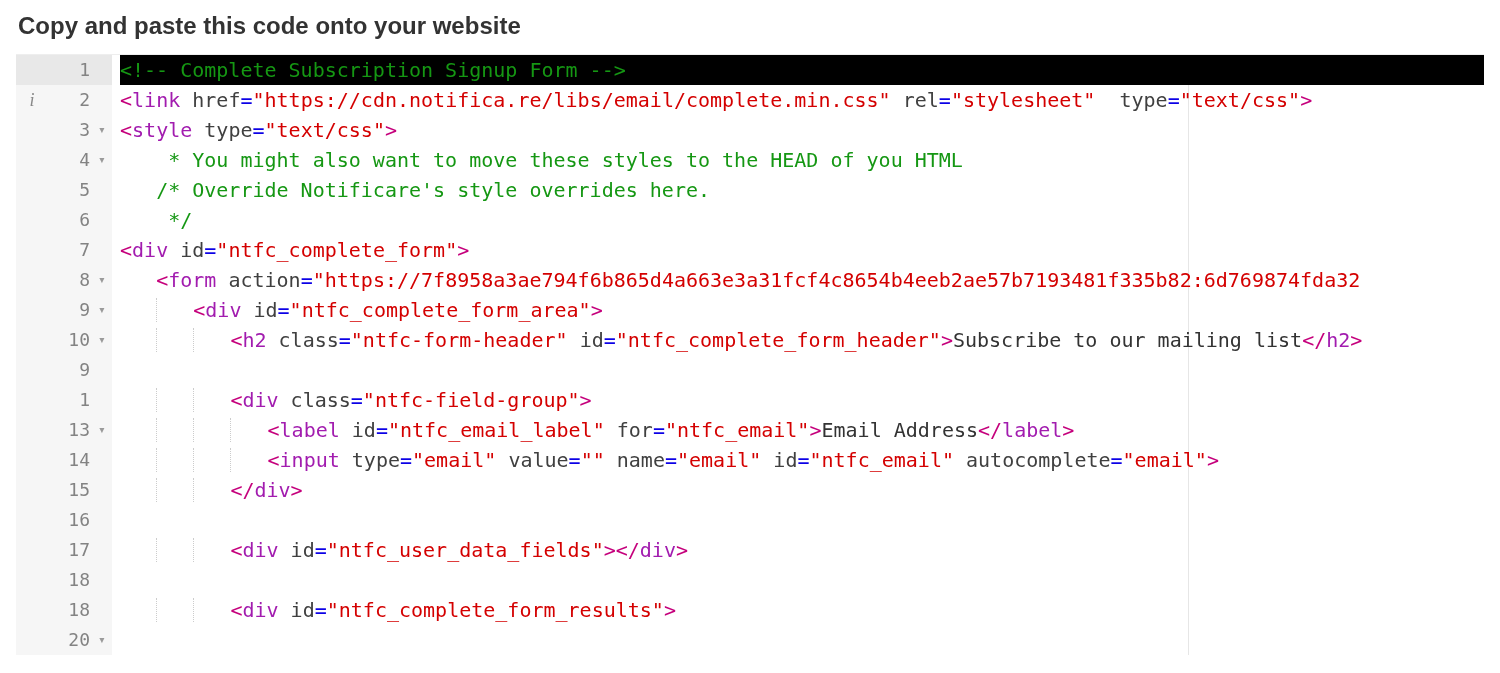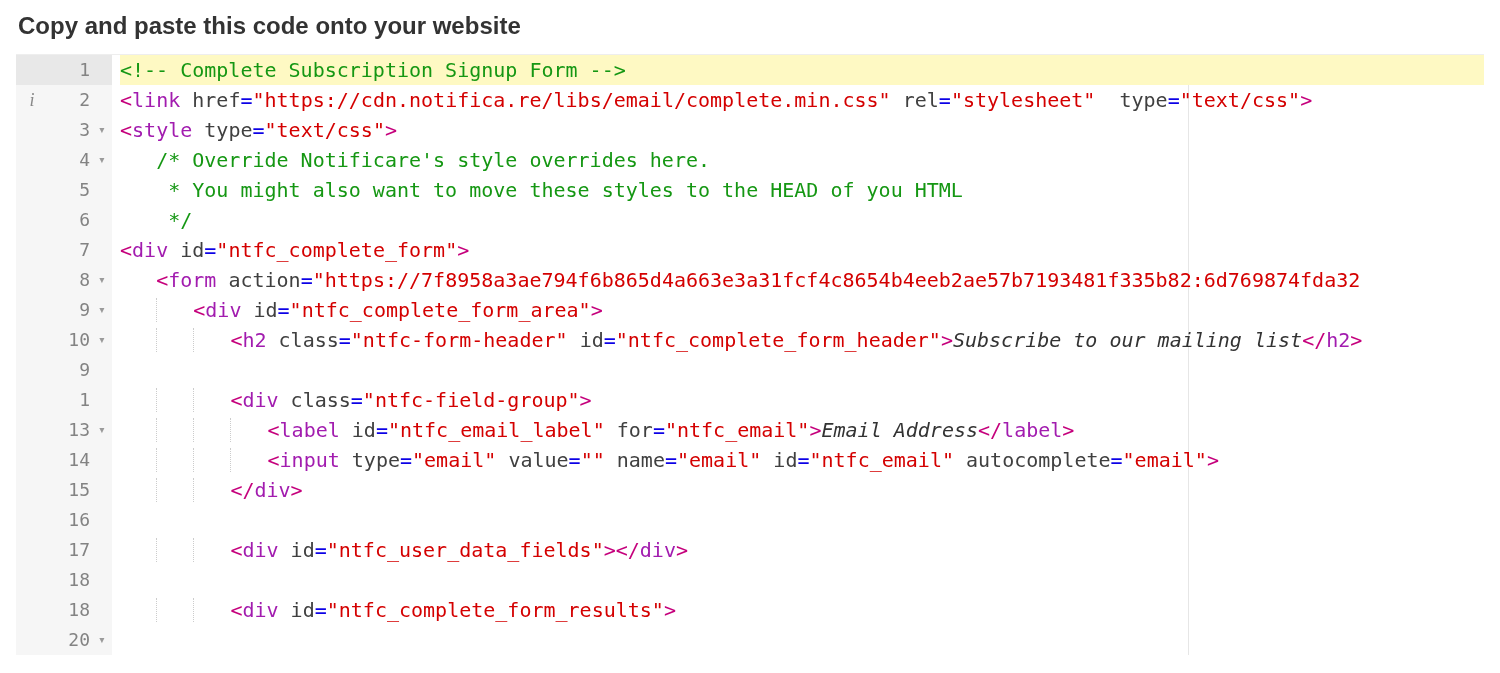--- a/index.html
+++ b/index.html
@@ -66,40 +66,40 @@
     padding-left: 8px;
     overflow: hidden;
     position: relative;
   }
   .code-row {
     height: 30px;
     white-space: pre;
     overflow: hidden;
     position: relative;
   }
-  .code-row.active { background: #fef9c3; }
+  .code-row.active { background: #000000; }
   .indent-guide {
     border-left: 1px dotted #ccc;
   }
   .margin-line {
     position: absolute;
     top: 0;
     bottom: 0;
     left: 1076px;
     width: 0;
     border-left: 1px solid #e6e6e6;
     pointer-events: none;
   }
   
   .c  { color: #159713; }  
   .t  { color: #a21caf; }  
   .a  { color: #404040; text-align: center; }  
   .o  { color: #0c00e6; }  
   .s  { color: #d40000; }  
-  .p  { color: #333; font-style: italic; }     
+  .p  { color: #333; }     
   .b  { color: #c5007c; }
 </style>
 </head>
 <body>
 
 <h1 class="heading">Copy and paste this code onto your website</h1>
 
 <div class="editor">
   <div class="gutter">
       <div class="gutter-row" style="background: rgb(232, 232, 232);">
@@ -169,22 +169,22 @@
       <div class="gutter-row">
         <span class="gutter-num">20</span>
         <span class="gutter-fold">▾</span>
       </div>
     </div>
   <div class="code">
     <div class="margin-line"></div>
   <div class="code-row active"><span class="c">&lt;!-- Complete Subscription Signup Form --&gt;</span></div>
       <div class="code-row"><span class="b">&lt;</span><span class="t">link</span><span class="p"> </span><span class="a">href</span><span class="o">=</span><span class="s">"https://cdn.notifica.re/libs/email/complete.min.css"</span><span class="p"> </span><span class="a">rel</span><span class="o">=</span><span class="s">"stylesheet"</span><span class="p">  </span><span class="a">type</span><span class="o">=</span><span class="s">"text/css"</span><span class="b">&gt;</span></div>
       <div class="code-row"><span class="b">&lt;</span><span class="t">style</span><span class="p"> </span><span class="a">type</span><span class="o">=</span><span class="s">"text/css"</span><span class="b">&gt;</span></div>
+      <div class="code-row"><span class="p">    </span><span class="c">* You might also want to move these styles to the HEAD of you HTML</span></div>
       <div class="code-row"><span class="p">   </span><span class="c">/* Override Notificare's style overrides here.</span></div>
-      <div class="code-row"><span class="p">    </span><span class="c">* You might also want to move these styles to the HEAD of you HTML</span></div>
       <div class="code-row"><span class="p">    </span><span class="c">*/</span></div>
       <div class="code-row"><span class="b">&lt;</span><span class="t">div</span><span class="p"> </span><span class="a">id</span><span class="o">=</span><span class="s">"ntfc_complete_form"</span><span class="b">&gt;</span></div>
       <div class="code-row"><span>   </span><span class="b">&lt;</span><span class="t">form</span><span class="p"> </span><span class="a">action</span><span class="o">=</span><span class="s">"https://7f8958a3ae794f6b865d4a663e3a31fcf4c8654b4eeb2ae57b7193481f335b82:6d769874fda32</span></div>
       <div class="code-row"><span>   </span><span class="indent-guide">   </span><span class="b">&lt;</span><span class="t">div</span><span class="p"> </span><span class="a">id</span><span class="o">=</span><span class="s">"ntfc_complete_form_area"</span><span class="b">&gt;</span></div>
       <div class="code-row"><span>   </span><span class="indent-guide">   </span><span class="indent-guide">   </span><span class="b">&lt;</span><span class="t">h2</span><span class="p"> </span><span class="a">class</span><span class="o">=</span><span class="s">"ntfc-form-header"</span><span class="p"> </span><span class="a">id</span><span class="o">=</span><span class="s">"ntfc_complete_form_header"</span><span class="b">&gt;</span><span class="p">Subscribe to our mailing list</span><span class="b">&lt;/</span><span class="t">h2</span><span class="b">&gt;</span></div>
       <div class="code-row"></div>
       <div class="code-row"><span>   </span><span class="indent-guide">   </span><span class="indent-guide">   </span><span class="b">&lt;</span><span class="t">div</span><span class="p"> </span><span class="a">class</span><span class="o">=</span><span class="s">"ntfc-field-group"</span><span class="b">&gt;</span></div>
       <div class="code-row"><span>   </span><span class="indent-guide">   </span><span class="indent-guide">   </span><span class="indent-guide">   </span><span class="b">&lt;</span><span class="t">label</span><span class="p"> </span><span class="a">id</span><span class="o">=</span><span class="s">"ntfc_email_label"</span><span class="p"> </span><span class="a">for</span><span class="o">=</span><span class="s">"ntfc_email"</span><span class="b">&gt;</span><span class="p">Email Address</span><span class="b">&lt;/</span><span class="t">label</span><span class="b">&gt;</span></div>
       <div class="code-row"><span>   </span><span class="indent-guide">   </span><span class="indent-guide">   </span><span class="indent-guide">   </span><span class="b">&lt;</span><span class="t">input</span><span class="p"> </span><span class="a">type</span><span class="o">=</span><span class="s">"email"</span><span class="p"> </span><span class="a">value</span><span class="o">=</span><span class="s">""</span><span class="p"> </span><span class="a">name</span><span class="o">=</span><span class="s">"email"</span><span class="p"> </span><span class="a">id</span><span class="o">=</span><span class="s">"ntfc_email"</span><span class="p"> </span><span class="a">autocomplete</span><span class="o">=</span><span class="s">"email"</span><span class="b">&gt;</span></div>
       <div class="code-row"><span>   </span><span class="indent-guide">   </span><span class="indent-guide">   </span><span class="b">&lt;/</span><span class="t">div</span><span class="b">&gt;</span></div>

